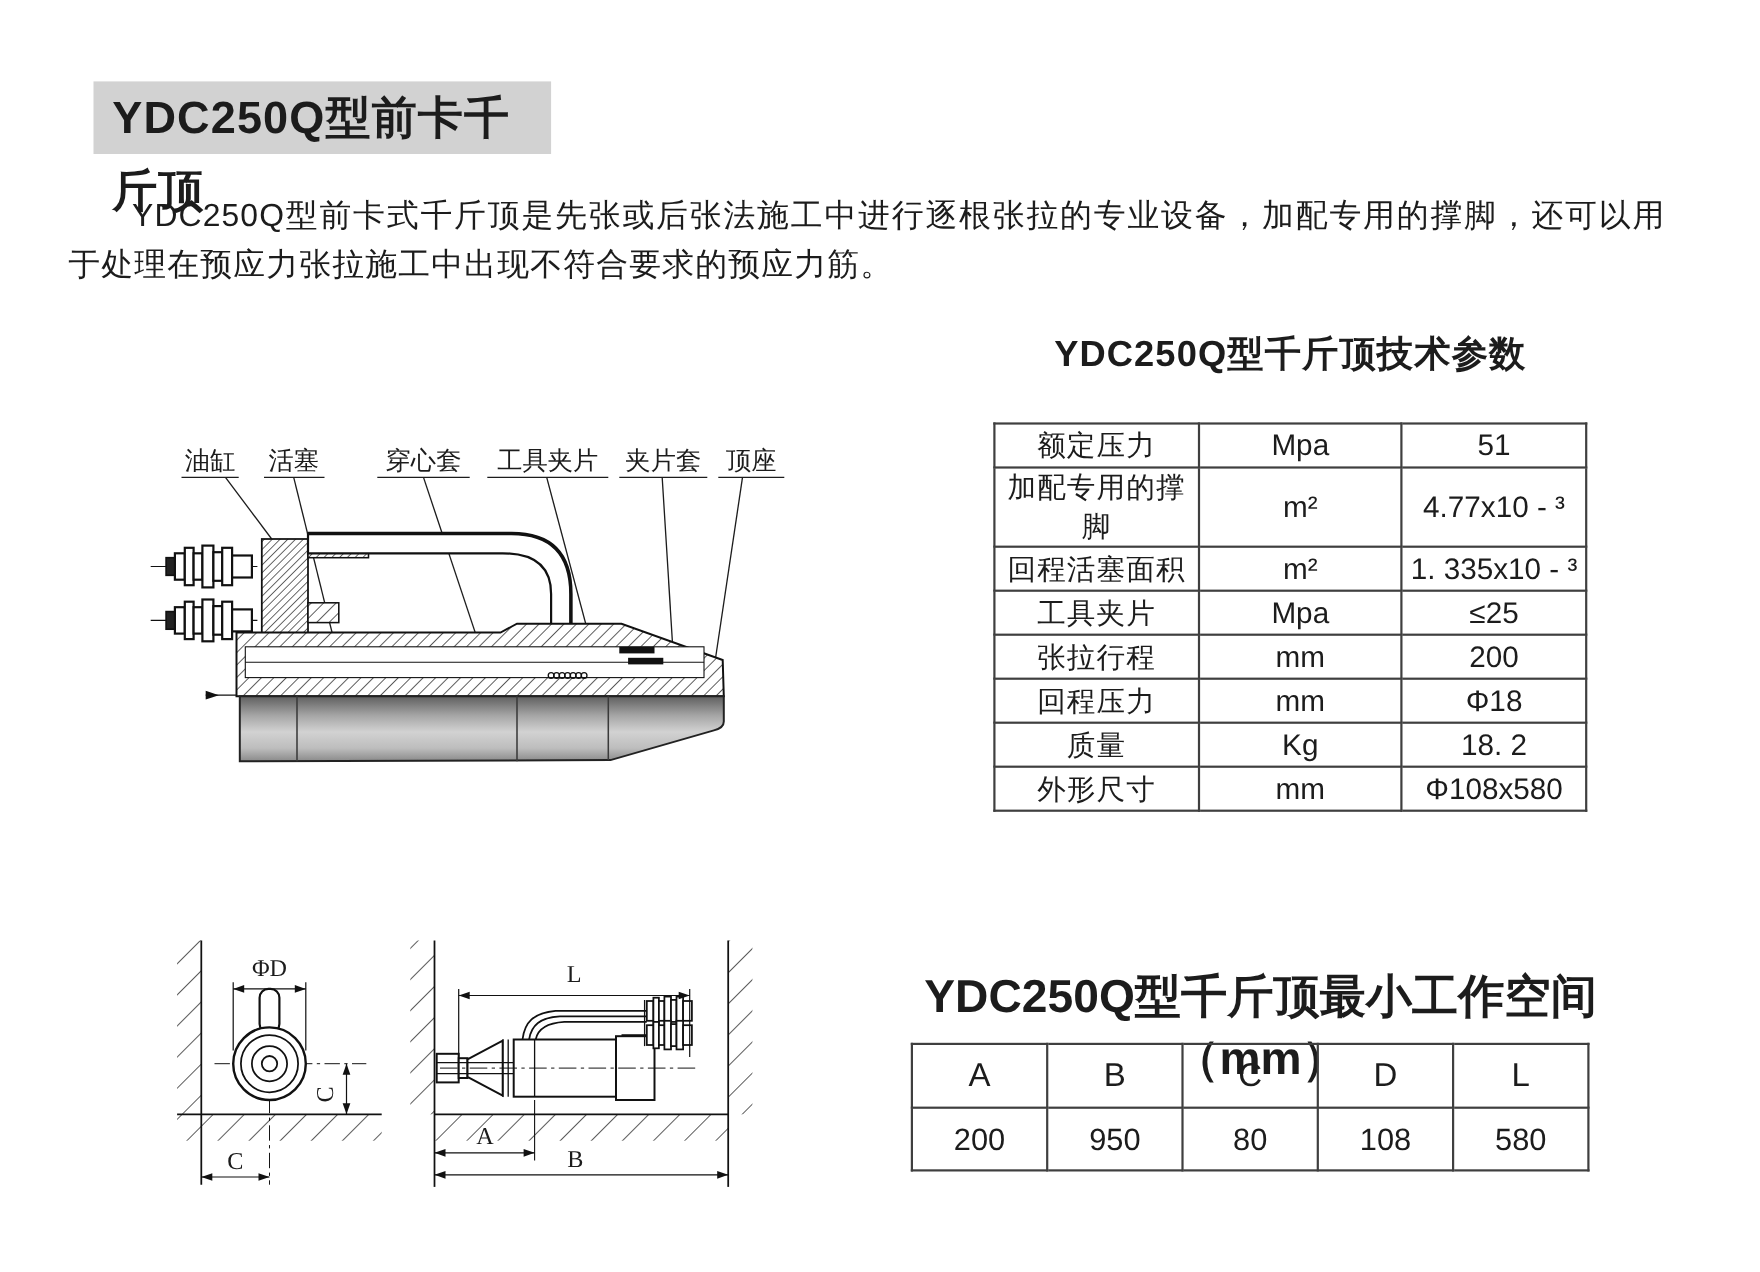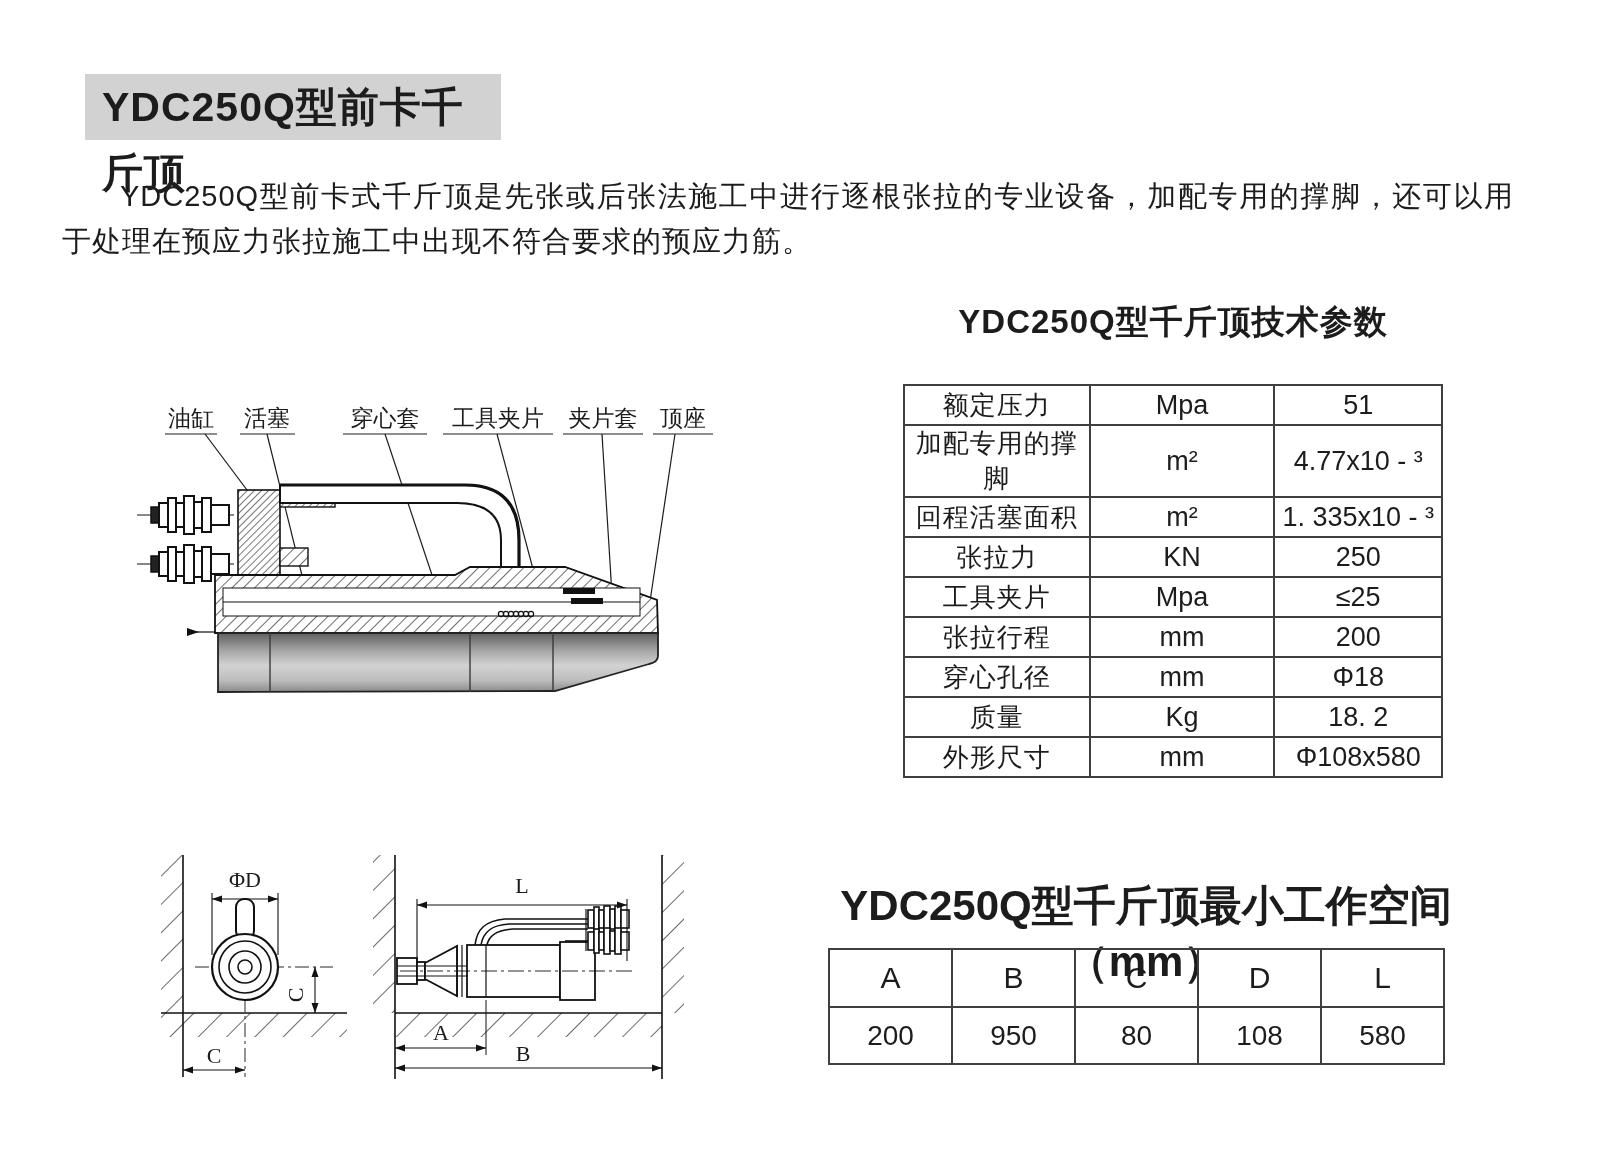--- a/index.html
+++ b/index.html
@@ -159,36 +159,31 @@
       <td class="c-name">加配专用的撑脚</td>
       <td class="c-unit">m²</td>
       <td class="c-val">4.77x10 - ³</td>
     </tr>
     <tr>
       <td class="c-name">回程活塞面积</td>
       <td class="c-unit">m²</td>
       <td class="c-val">1. 335x10 - ³</td>
     </tr>
     <tr>
-      <td class="c-name">张拉力</td>
-      <td class="c-unit">KN</td>
-      <td class="c-val">250</td>
-    </tr>
-    <tr>
       <td class="c-name">工具夹片</td>
       <td class="c-unit">Mpa</td>
       <td class="c-val">≤25</td>
     </tr>
     <tr>
       <td class="c-name">张拉行程</td>
       <td class="c-unit">mm</td>
       <td class="c-val">200</td>
     </tr>
     <tr>
-      <td class="c-name">穿心孔径</td>
+      <td class="c-name">回程压力</td>
       <td class="c-unit">mm</td>
       <td class="c-val">Φ18</td>
     </tr>
     <tr>
       <td class="c-name">质量</td>
       <td class="c-unit">Kg</td>
       <td class="c-val">18. 2</td>
     </tr>
     <tr>
       <td class="c-name">外形尺寸</td>

